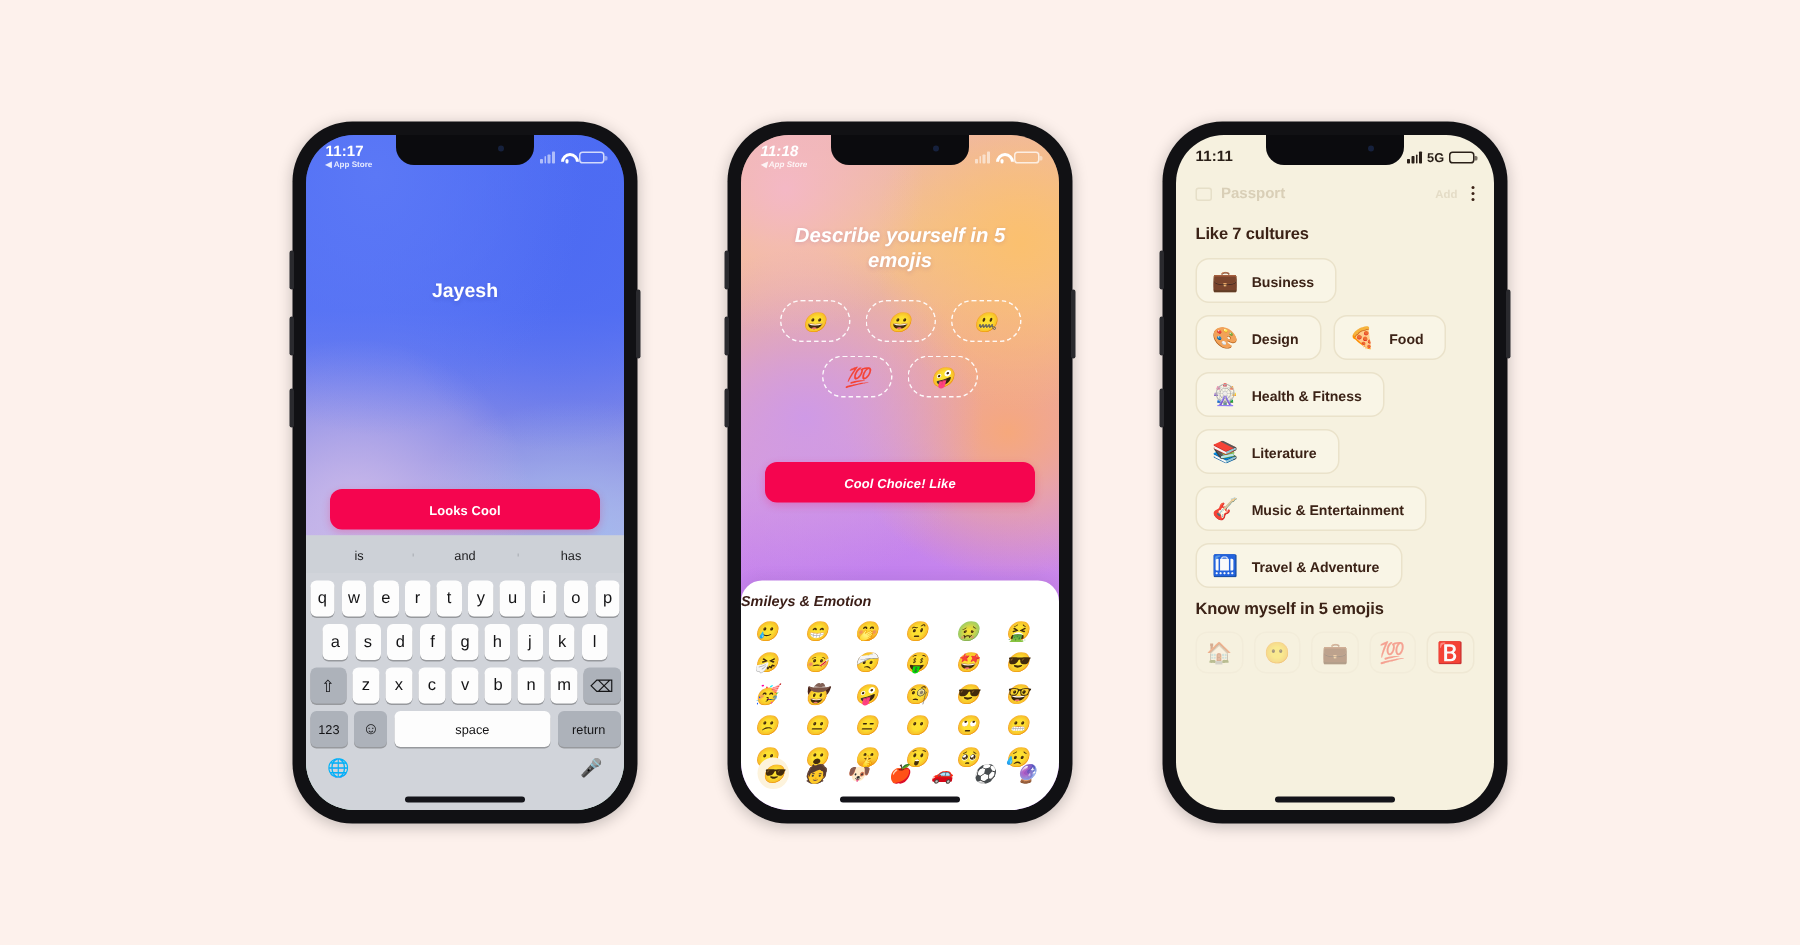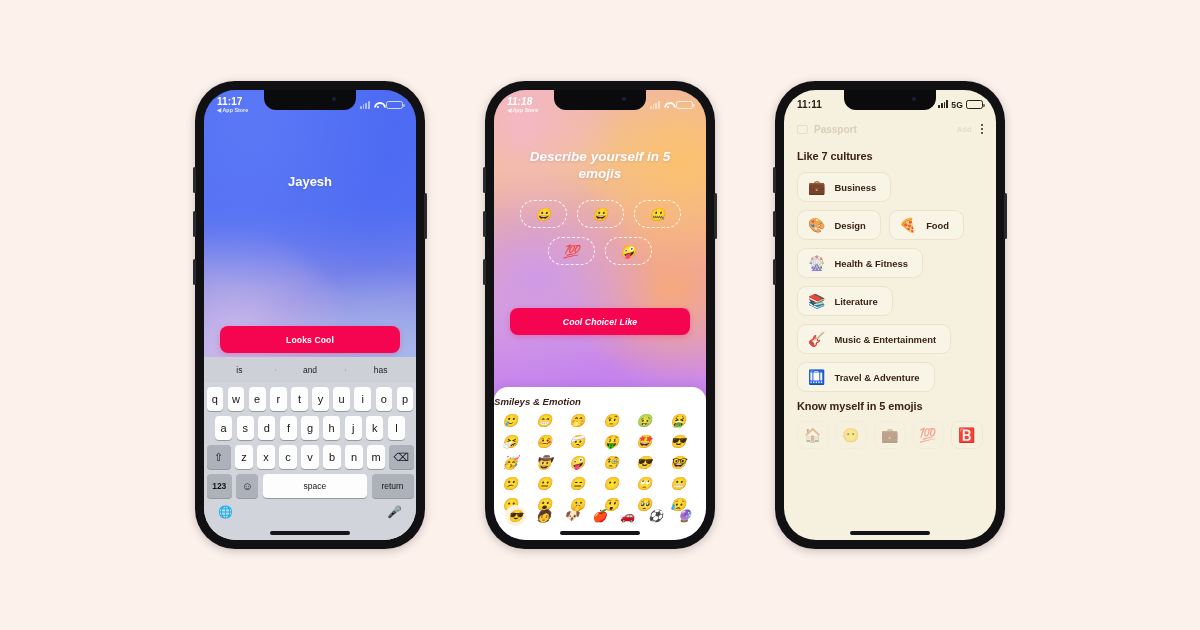--- a/index.html
+++ b/index.html
@@ -62,21 +62,21 @@
   .statusbar {
     position: absolute; top: 0; left: 0; right: 0;
     height: 26px; z-index: 30;
     display: flex; align-items: center; justify-content: space-between;
     padding: 4px 13px 0 13px;
     font-size: 9.5px; font-weight: bold;
   }
   .sb-left { display: flex; flex-direction: column; line-height: 1.05; }
   .sb-time { font-size: 10px; font-weight: bold; letter-spacing: .1px; }
   .sb-back { font-size: 5.4px; font-weight: bold; opacity: .85; margin-top: .5px; white-space: nowrap;}
-  .sb-right { display: flex; align-items: flex-start; gap: 3px; }
+  .sb-right { display: flex; align-items: center; gap: 3px; }
   .bars { display: flex; align-items: flex-end; gap: 1px; height: 8px; }
   .bars i { display: block; width: 1.8px; border-radius: .5px; background: currentColor; }
   .bars i:nth-child(1){height:3px;} .bars i:nth-child(2){height:4.6px;}
   .bars i:nth-child(3){height:6.2px;} .bars i:nth-child(4){height:8px;}
   .wifi { width: 10px; height: 8px; position: relative; }
   .wifi::after{
     content:""; position:absolute; left:1px; top:1px;
     width:8px; height:8px;
     border:2.2px solid currentColor; border-radius:50%;
     clip-path: polygon(0 0,100% 0,100% 48%,0 48%);
@@ -120,21 +120,21 @@
   .p1-content {
     position: absolute; top: 62px; left: 0; right: 0;
     text-align: center; color: #fff; z-index: 5;
   }
   .p1-question {
     font-size: 13.5px; font-weight: bold; line-height: 1.28;
     padding: 0 22px; letter-spacing: -.1px;
     text-shadow: 0 1px 3px rgba(30,40,120,.18);
   }
   .p1-answer {
-    margin-top: 22px;
+    margin-top: 34px;
     font-size: 13px; font-weight: bold; color: #fff;
     text-shadow: 0 1px 3px rgba(30,40,120,.18);
   }
   .cta {
     position: absolute; left: 16px; right: 16px;
     height: 27px; border-radius: 8px;
     background: #F5054F;
     color: #fff; font-size: 8.6px; font-weight: bold;
     display: flex; align-items: center; justify-content: center;
     z-index: 6; letter-spacing: .1px;
@@ -168,21 +168,21 @@
     width: 18.6px; height: 24px;
     background: #fdfdfd; border-radius: 4px;
     display: flex; align-items: center; justify-content: center;
     font-size: 11px; color: #141416;
     box-shadow: 0 1px 0 rgba(0,0,0,.28);
   }
   .krow.r2 { padding: 0 11px; }
   .key.wide { width: 25.5px; background: #adb2ba; }
   .key.fn { background: #adb2ba; }
   .krow.r4 { margin-top: 5px; padding: 0 2.5px; gap: 4.3px; }
-  .key.num { width: 25.5px; font-size: 8.5px; font-weight: 700;}
+  .key.num { width: 25.5px; font-size: 8.5px; font-weight: 400;}
   .key.emo { width: 22px; }
   .key.space { flex: 1; font-size: 8.5px; }
   .key.ret { width: 42px; font-size: 8.5px; background: #adb2ba;}
   .kbottom {
     height: 28px; display: flex; align-items: center;
     justify-content: space-between; padding: 0 14px;
     font-size: 12px; color: #242428;
   }
 
   

